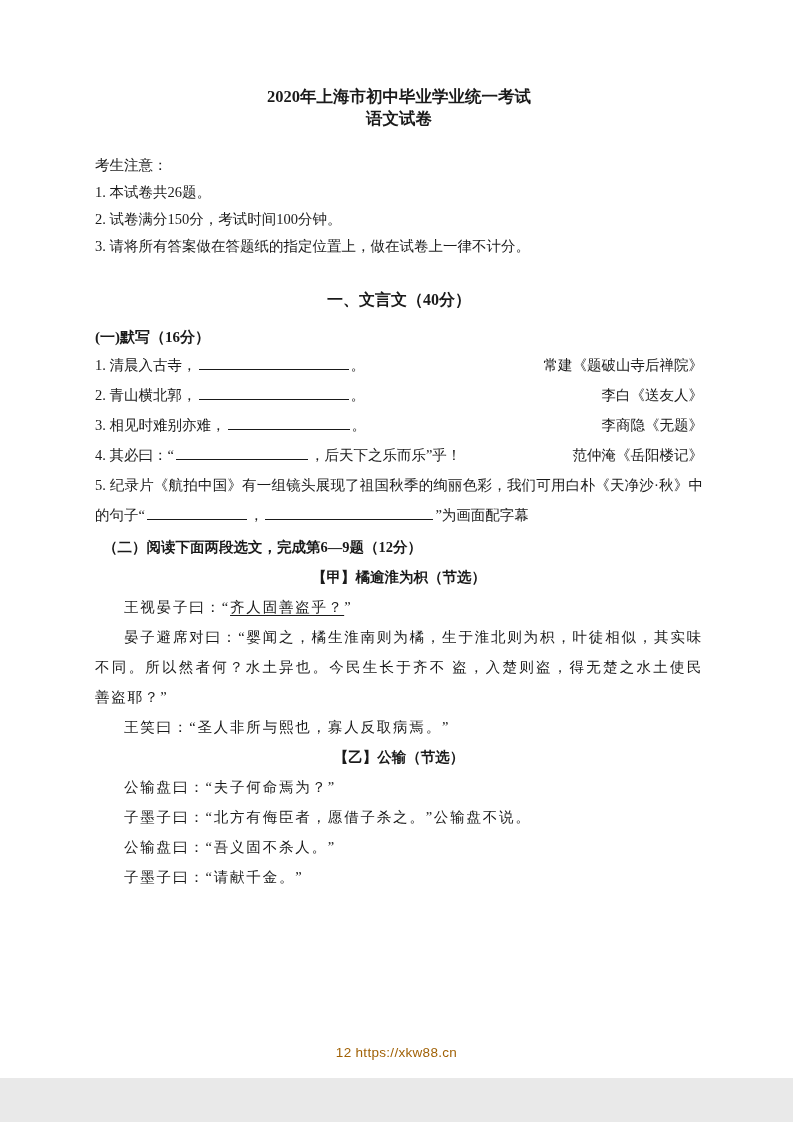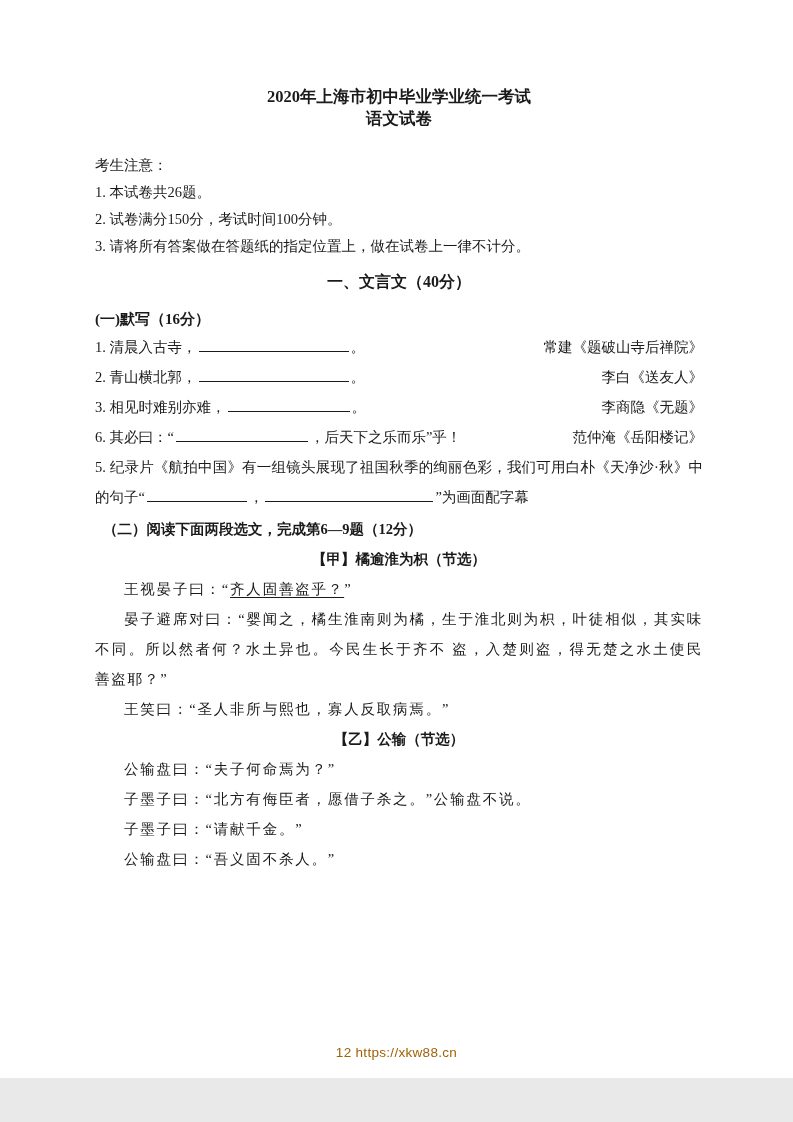--- a/index.html
+++ b/index.html
@@ -28,21 +28,21 @@
     line-height: 22px;
     margin-top: 0;
   }
   .notice { margin-top: 22px; }
   .notice div { line-height: 27px; }
   .section-title {
     text-align: center;
     font-weight: bold;
     font-size: 16px;
     line-height: 24px;
-    margin-top: 10px;
+    margin-top: 28px;
   }
   .dictation-title {
     font-weight: bold;
     font-size: 15px;
     line-height: 26px;
     margin-top: 12px;
   }
   .dict-line {
     display: flex;
     justify-content: space-between;
@@ -120,38 +120,38 @@
     </div>
     <div class="dict-line">
       <span class="dict-left"><span>2. 青山横北郭，</span><span class="blank w-b2"></span><span>。</span></span>
       <span class="dict-source">李白《送友人》</span>
     </div>
     <div class="dict-line">
       <span class="dict-left"><span>3. 相见时难别亦难，</span><span class="blank w-b3"></span><span>。</span></span>
       <span class="dict-source">李商隐《无题》</span>
     </div>
     <div class="dict-line">
-      <span class="dict-left"><span>6. 其必曰：“</span><span class="blank w-b4"></span><span>，后天下之乐而乐”乎！</span></span>
+      <span class="dict-left"><span>4. 其必曰：“</span><span class="blank w-b4"></span><span>，后天下之乐而乐”乎！</span></span>
       <span class="dict-source">范仲淹《岳阳楼记》</span>
     </div>
     <div class="item5">
       <span>5. 纪录片《航拍中国》有一组镜头展现了祖国秋季的绚丽色彩，我们可用白朴《天净沙·秋》中的句子“</span><span class="blank w-b5a"></span><span>，</span><span class="blank w-b5b"></span><span>”为画面配字幕</span>
     </div>
   </div>
 
   <div class="reading-title">（二）阅读下面两段选文，完成第6—9题（12分）</div>
 
   <div class="center-head">【甲】橘逾淮为枳（节选）</div>
 
   <p class="para"><span>王视晏子曰：“</span><span class="u">齐人固善盗乎？</span><span>”</span></p>
   <p class="para">晏子避席对曰：“婴闻之，橘生淮南则为橘，生于淮北则为枳，叶徒相似，其实味不同。所以然者何？水土异也。今民生长于齐不 盗，入楚则盗，得无楚之水土使民善盗耶？”</p>
   <p class="para">王笑曰：“圣人非所与熙也，寡人反取病焉。”</p>
 
   <div class="center-head">【乙】公输（节选）</div>
 
   <p class="para">公输盘曰：“夫子何命焉为？”</p>
   <p class="para">子墨子曰：“北方有侮臣者，愿借子杀之。”公输盘不说。</p>
+  <p class="para">公输盘曰：“吾义固不杀人。”</p>
   <p class="para">子墨子曰：“请献千金。”</p>
-  <p class="para">公输盘曰：“吾义固不杀人。”</p>
 
   <div class="footer">12 https://xkw88.cn</div>
 
 </div>
 
 </body></html>

